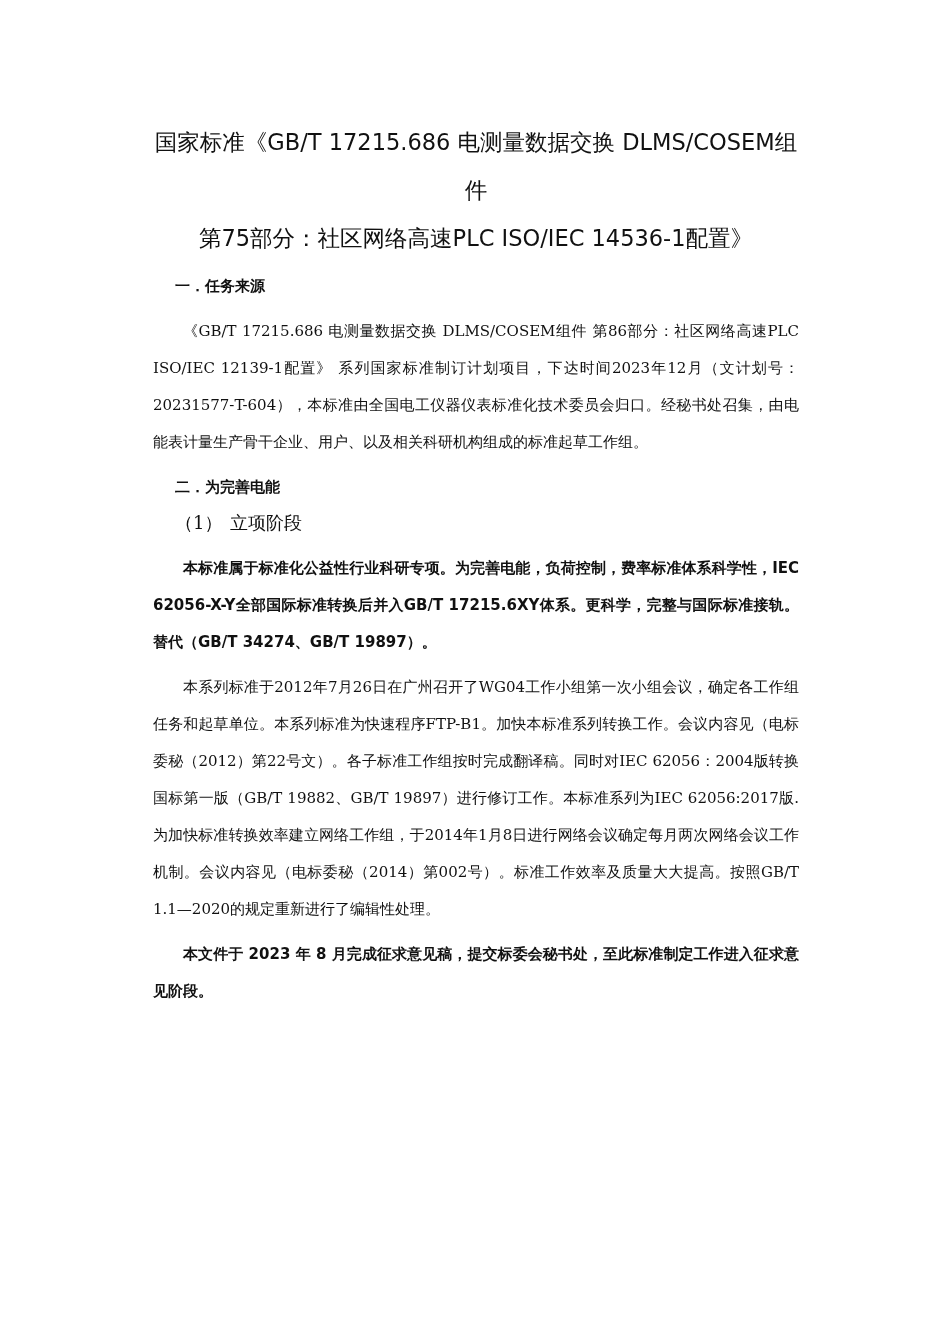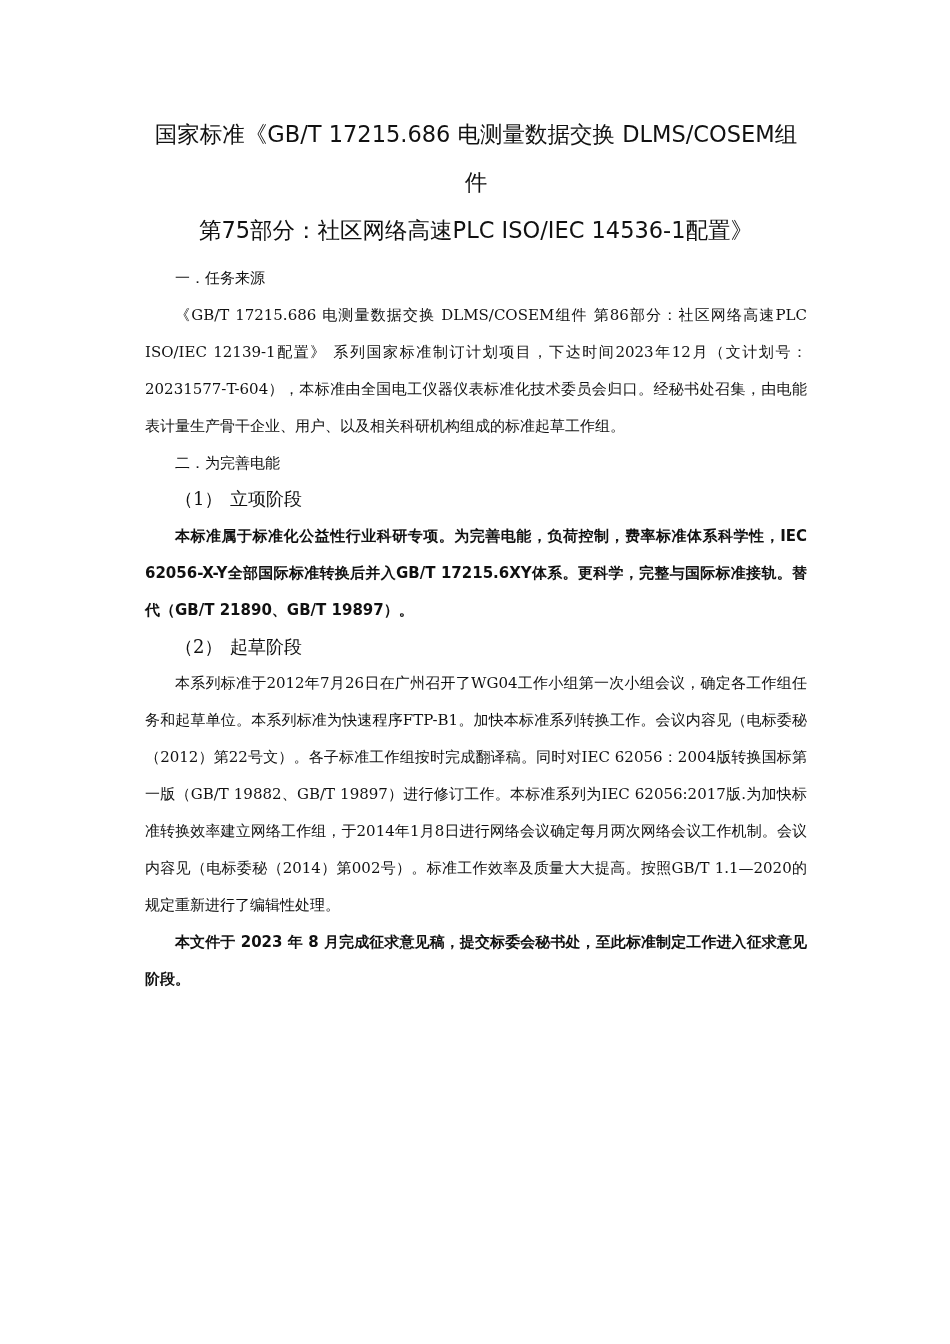--- a/index.html
+++ b/index.html
@@ -1,46 +1,43 @@
 <!DOCTYPE html>
 <html><head>
 <meta charset="utf-8">
 <style>
   html, body { margin: 0; padding: 0; background: #ffffff; }
   body { width: 950px; height: 1344px; position: relative; overflow: hidden;
          font-family: "DejaVu Serif", "Liberation Serif", serif; color: #111; }
-  .page { position: absolute; left: 145px; top: 110px; width: 662px; }
+  .page { position: absolute; left: 145px; top: 118px; width: 662px; }
   .title { text-align: center; font-family: "DejaVu Sans", "Liberation Sans", sans-serif;
            font-size: 22.5px; line-height: 48px; margin: 0; font-weight: normal; letter-spacing: 0px; }
   .title.t1 { margin-top: 0; }
   .title.t3 { letter-spacing: 1px; }
-  .h { font-family: "DejaVu Sans", "Liberation Sans", sans-serif; font-weight: normal;
+  .h { font-family: "DejaVu Sans", "Liberation Sans", sans-serif; font-weight: bold;
        font-size: 15px; line-height: 36.5px; margin: 0; padding-left: 30px; }
   .sub { font-size: 18px; line-height: 36.5px; margin: 0; padding-left: 30px; }
   .sub .num { display: inline-block; width: 55px; }
-  .p { font-size: 15px; line-height: 37px; margin: 0; text-indent: 30px; text-align: justify; }
+  .p { font-size: 15px; line-height: 37px; margin: 8px; text-indent: 30px; text-align: justify; }
   .p.bold { font-weight: bold; font-family: "DejaVu Sans", "Liberation Sans", sans-serif; }
   .gap-title { height: 6px; }
 </style>
 </head>
 <body>
 
 <div class="page">
   <h1 class="title t1">国家标准《GB/T 17215.686 电测量数据交换 DLMS/COSEM组件</h1>
   <h1 class="title t2">第75部分：社区网络高速PLC ISO/IEC 14536-1配置》</h1>
   <div class="gap-title"></div>
 
   <p class="h">一．任务来源</p>
   <p class="p">《GB/T 17215.686 电测量数据交换 DLMS/COSEM组件 第86部分：社区网络高速PLC ISO/IEC 12139-1配置》 系列国家标准制订计划项目，下达时间2023年12月（文计划号：20231577-T-604），本标准由全国电工仪器仪表标准化技术委员会归口。经秘书处召集，由电能表计量生产骨干企业、用户、以及相关科研机构组成的标准起草工作组。</p>
 
   <p class="h">二．为完善电能</p>
 
   <p class="sub">
     <span class="num">（1）</span><span>立项阶段</span>
   </p>
-  <p class="p bold">本标准属于标准化公益性行业科研专项。为完善电能，负荷控制，费率标准体系科学性，IEC 62056-X-Y全部国际标准转换后并入GB/T 17215.6XY体系。更科学，完整与国际标准接轨。替代（GB/T 21890、GB/T 19897）。</p>
+  <p class="p bold">本标准属于标准化公益性行业科研专项。为完善电能，负荷控制，费率标准体系科学性，IEC 62056-X-Y全部国际标准转换后并入GB/T 17215.6XY体系。更科学，完整与国际标准接轨。替代（GB/T 34274、GB/T 19897）。</p>
 
-  <p class="sub">
-    <span class="num">（2）</span><span>起草阶段</span>
-  </p>
   <p class="p">本系列标准于2012年7月26日在广州召开了WG04工作小组第一次小组会议，确定各工作组任务和起草单位。本系列标准为快速程序FTP-B1。加快本标准系列转换工作。会议内容见（电标委秘（2012）第22号文）。各子标准工作组按时完成翻译稿。同时对IEC 62056：2004版转换国标第一版（GB/T 19882、GB/T 19897）进行修订工作。本标准系列为IEC 62056:2017版.为加快标准转换效率建立网络工作组，于2014年1月8日进行网络会议确定每月两次网络会议工作机制。会议内容见（电标委秘（2014）第002号）。标准工作效率及质量大大提高。按照GB/T 1.1—2020的规定重新进行了编辑性处理。</p>
   <p class="p bold">本文件于 2023 年 8 月完成征求意见稿，提交标委会秘书处，至此标准制定工作进入征求意见阶段。</p>
 </div>
 
 </body></html>

